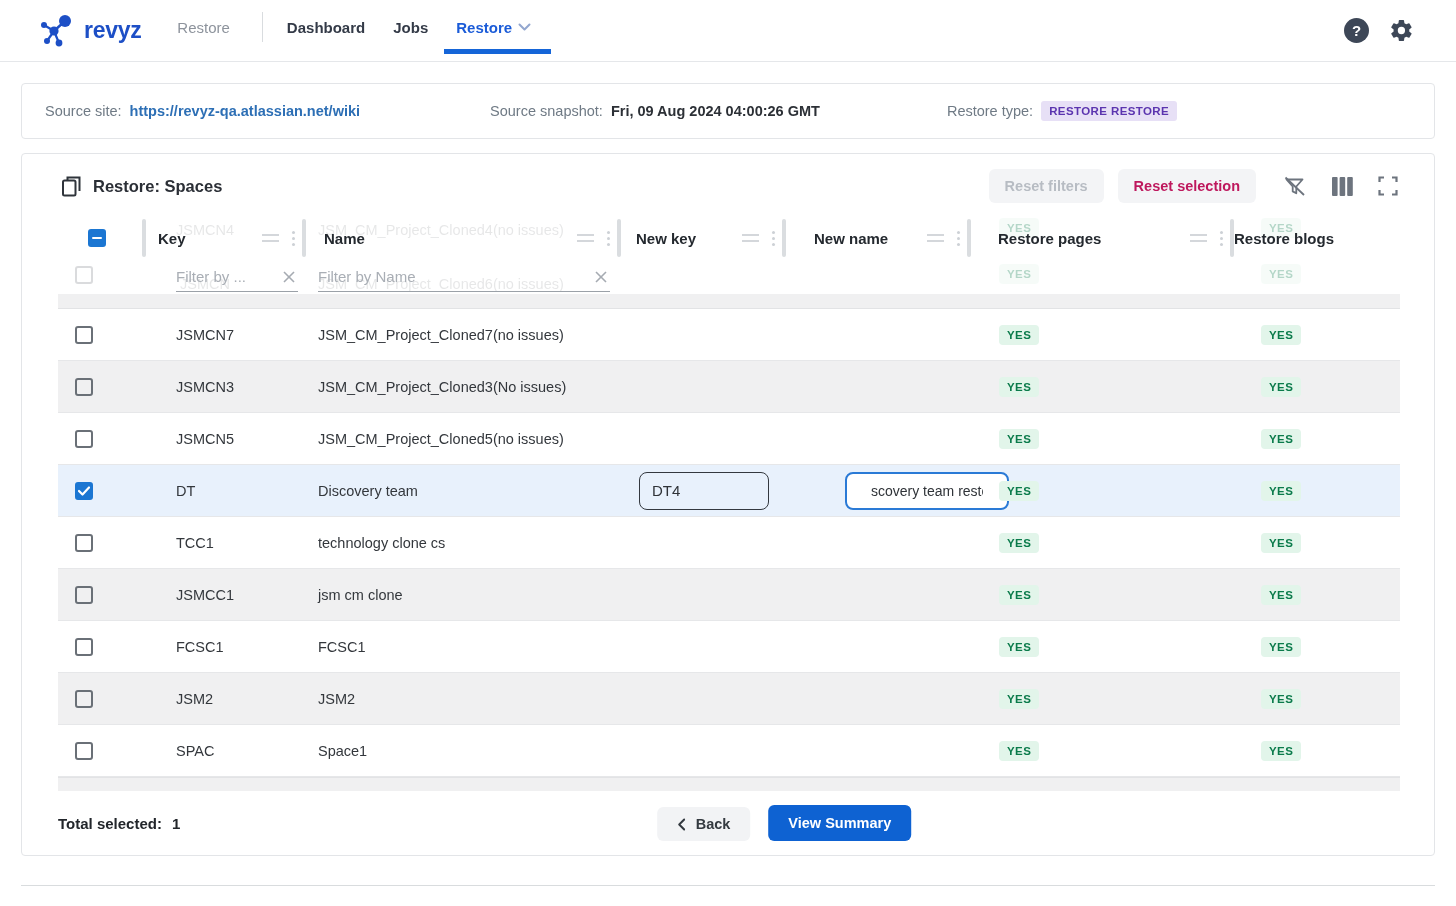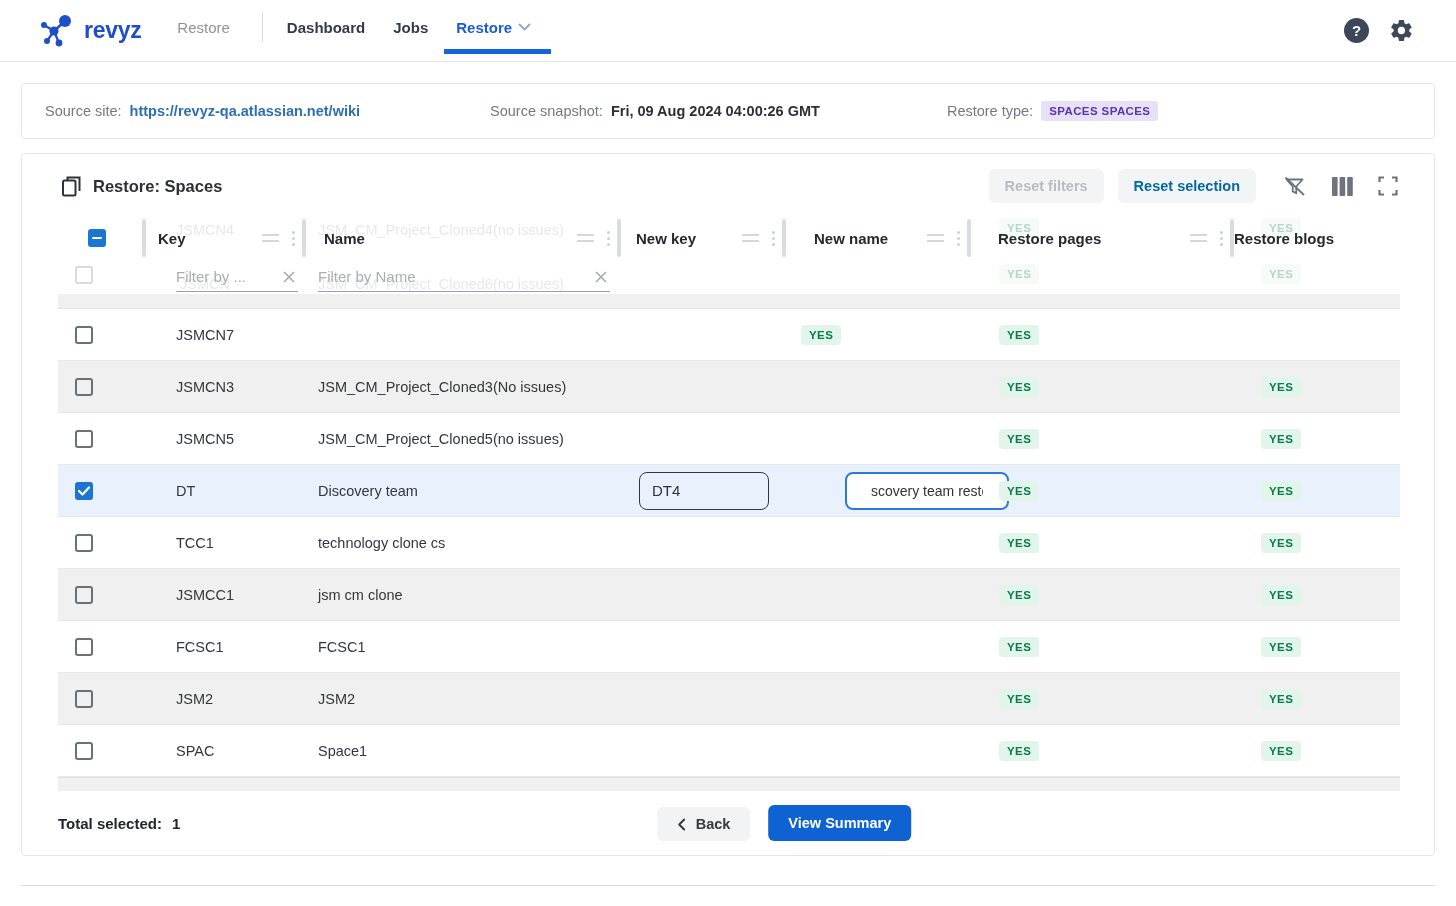--- a/index.html
+++ b/index.html
@@ -38,21 +38,21 @@
   .type-badge { background:#e7e0f6; color:#5b34af; font-size:11.5px; font-weight:bold; letter-spacing:.4px; padding:4px 8px; border-radius:3px; }
 
   
   .panel { margin-top:14px; border:1px solid #e3e5e8; border-radius:4px; background:#fff; }
   .panel-header { height:64px; display:flex; align-items:center; padding:0 36px 0 39px; }
   .panel-title-wrap { display:flex; align-items:center; gap:11px; }
   .panel-title { font-size:16.5px; font-weight:bold; color:#2b2f36; }
   .ph-spacer { flex:1; }
   .btn-soft { background:#f3f4f6; border:none; border-radius:6px; padding:9px 16px; font-size:14.5px; font-family:inherit; cursor:pointer; }
   .btn-reset-filters { color:#b7bcc3; font-weight:bold; }
-  .btn-reset-selection { color:#0369a1; font-weight:bold; margin-left:14px; }
+  .btn-reset-selection { color:#be185d; font-weight:bold; margin-left:14px; }
   .ph-icons { display:flex; align-items:center; gap:24px; margin-left:26px; }
   .ph-icons > span { display:flex; cursor:pointer; }
 
   
   .table { --cols: 88px 160px 315px 165px 185px 263px 166px; width:1342px; margin:0 32px 0 36px; }
   .thead, .filter-row, .trow { display:grid; grid-template-columns: var(--cols); }
 
   .thead { height:40px; position:relative; background:#fff; }
   .th { display:flex; align-items:center; position:relative; z-index:1; }
   .th-label { font-size:15px; font-weight:bold; color:#24292f; }
@@ -171,21 +171,21 @@
     <div class="src-group">
       <span class="src-label">Source site:</span>
       <a class="src-link">https://revyz-qa.atlassian.net/wiki</a>
     </div>
     <div class="src-group g2">
       <span class="src-label">Source snapshot:</span>
       <span class="src-value">Fri, 09 Aug 2024 04:00:26 GMT</span>
     </div>
     <div class="src-group g3">
       <span class="src-label">Restore type:</span>
-      <span class="type-badge">SPACES SPACES</span>
+      <span class="type-badge">RESTORE RESTORE</span>
     </div>
   </section>
 
   <section class="panel">
 
     <div class="panel-header">
       <div class="panel-title-wrap">
         <span style="display:flex;">
           <svg width="21" height="23" viewBox="0 0 21 23" fill="none" stroke="#2f343b" stroke-width="2">
             <path d="M6.5 5.5 V2.5 H18.5 V16"></path>
@@ -320,20 +320,23 @@
       <div class="strip"></div>
 
       <div id="table-body">
           <div class="trow">
             <div class="td">
               <span class="checkbox"></span>
             </div>
             <div class="td">
               <span class="cell-text">JSMCN7</span>
             </div>
+            <div class="td">
+              <span class="cell-text">JSM_CM_Project_Cloned7(no issues)</span>
+            </div>
             <div class="td"></div>
             <div class="td"></div>
             <div class="td">
               <span class="badge-yes">YES</span>
             </div>
             <div class="td">
               <span class="badge-yes">YES</span>
             </div>
           </div>
           <div class="trow alt">

